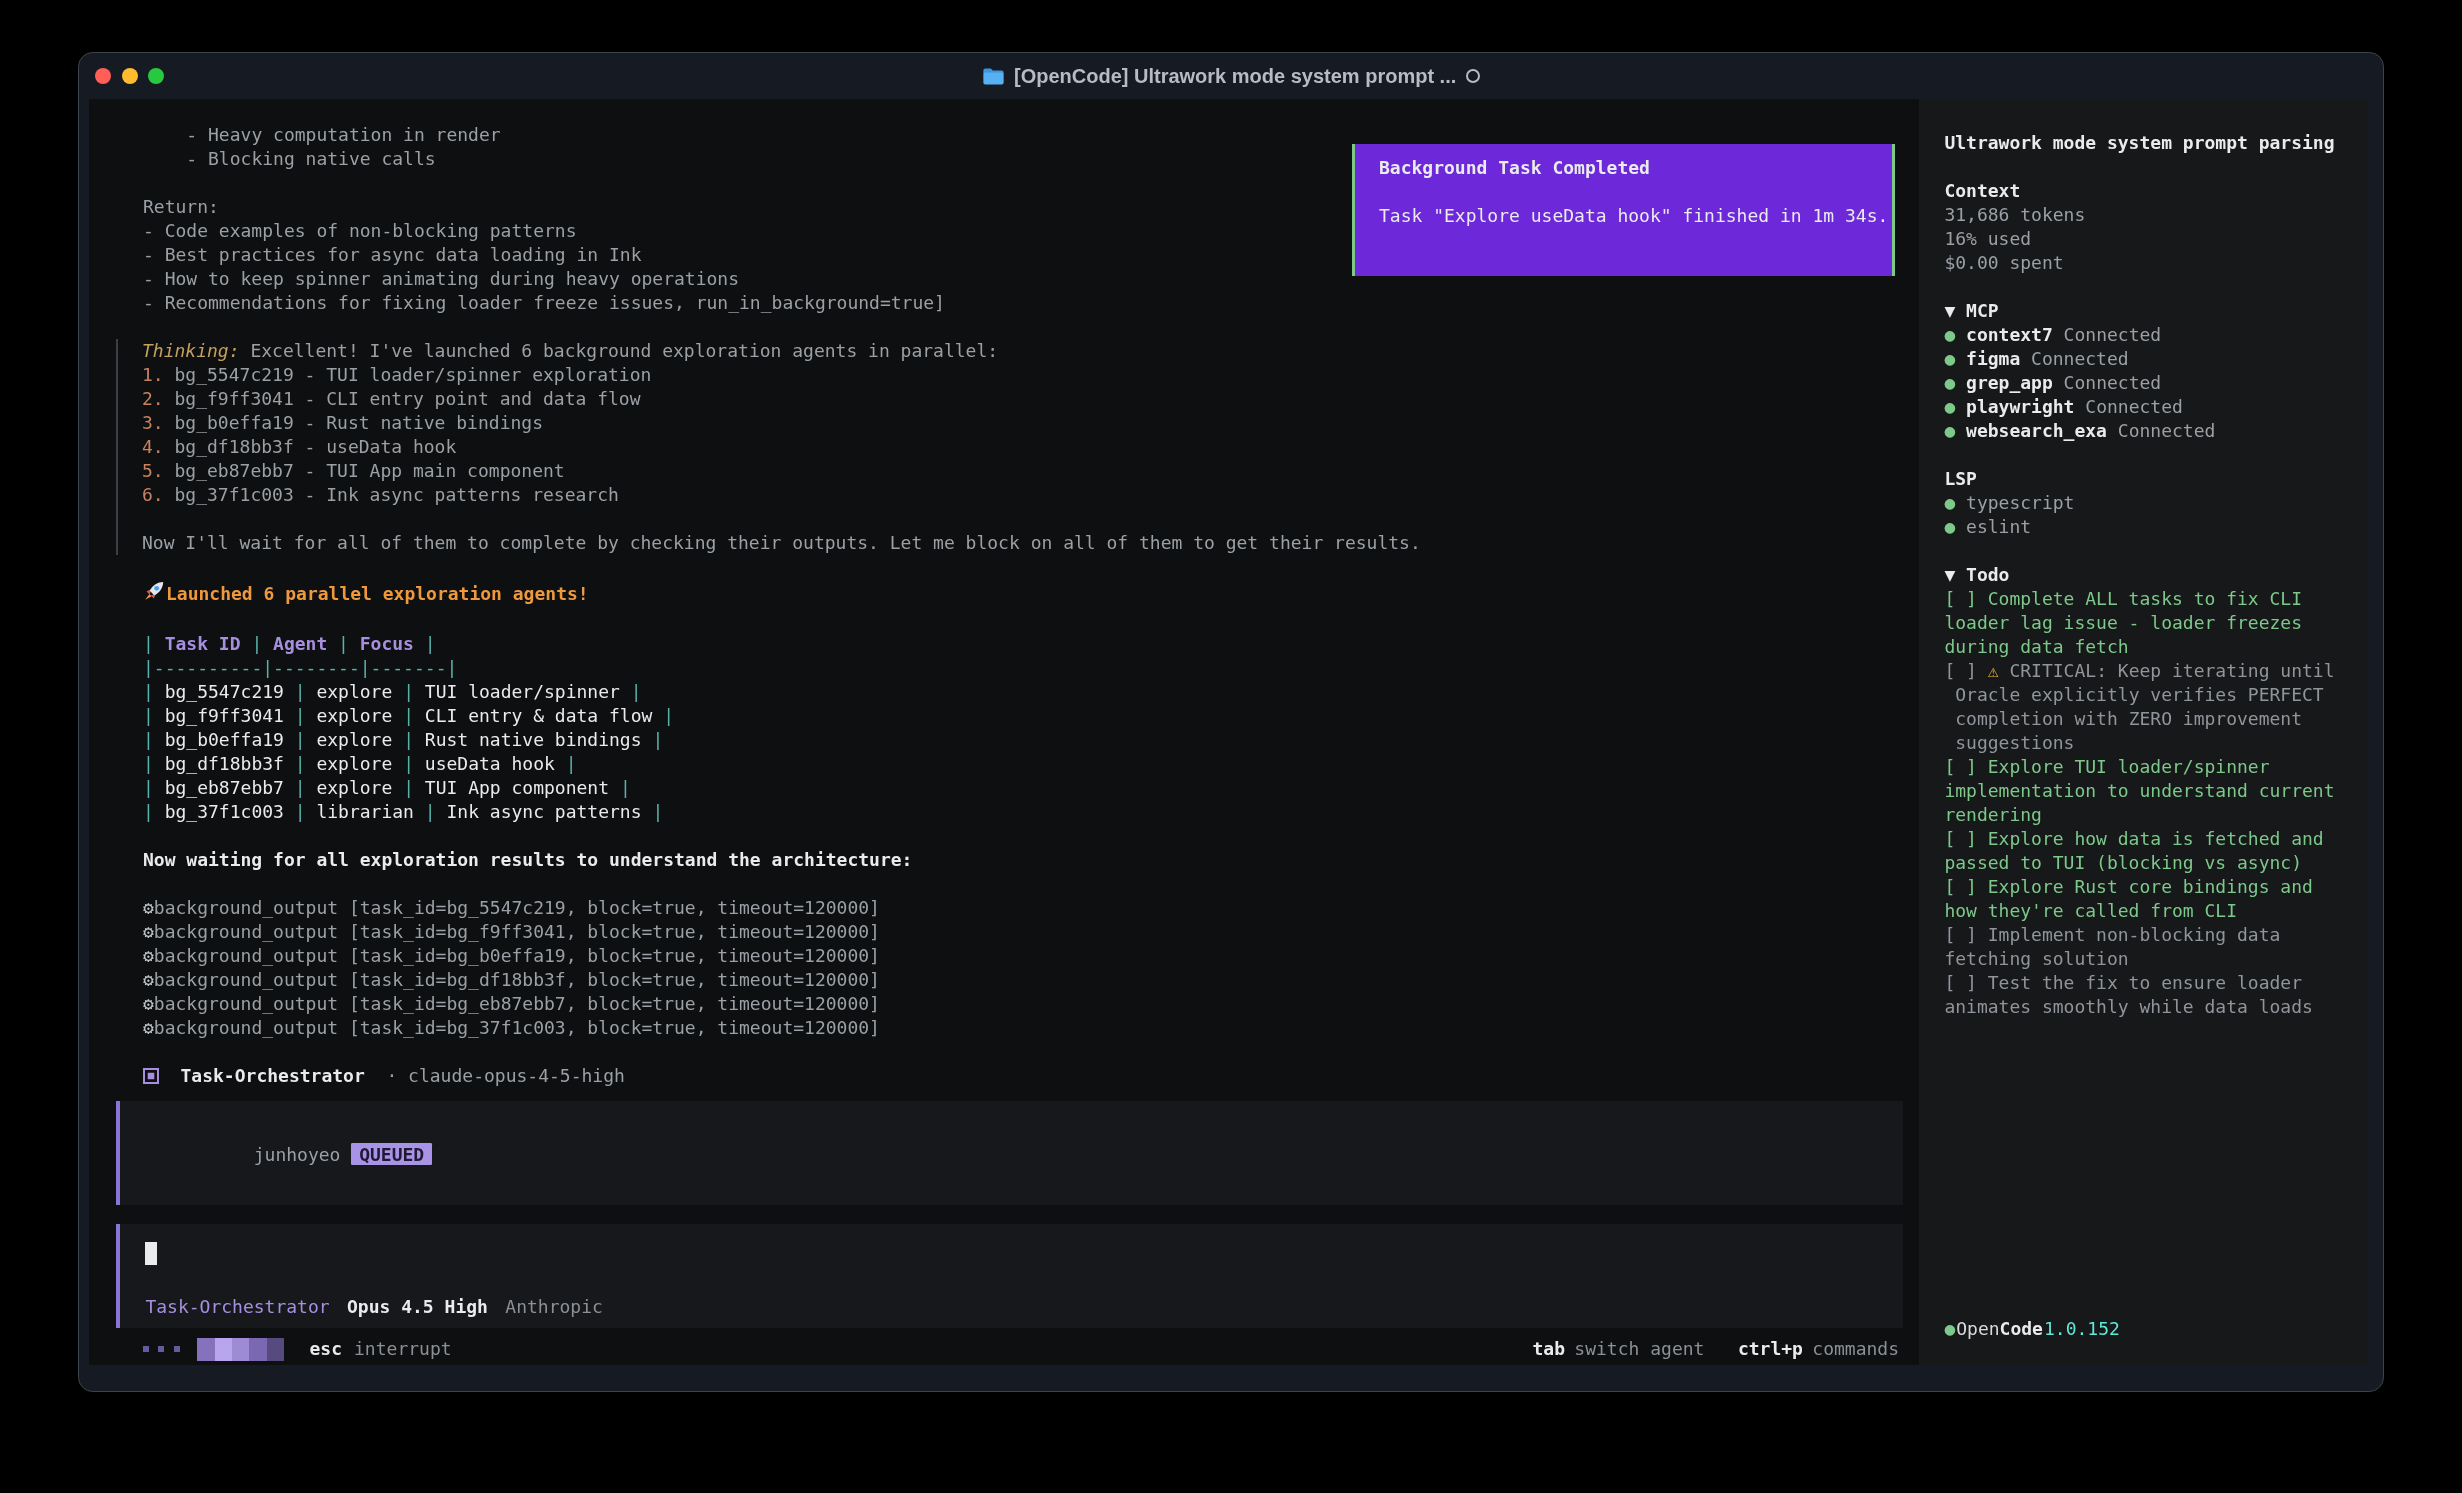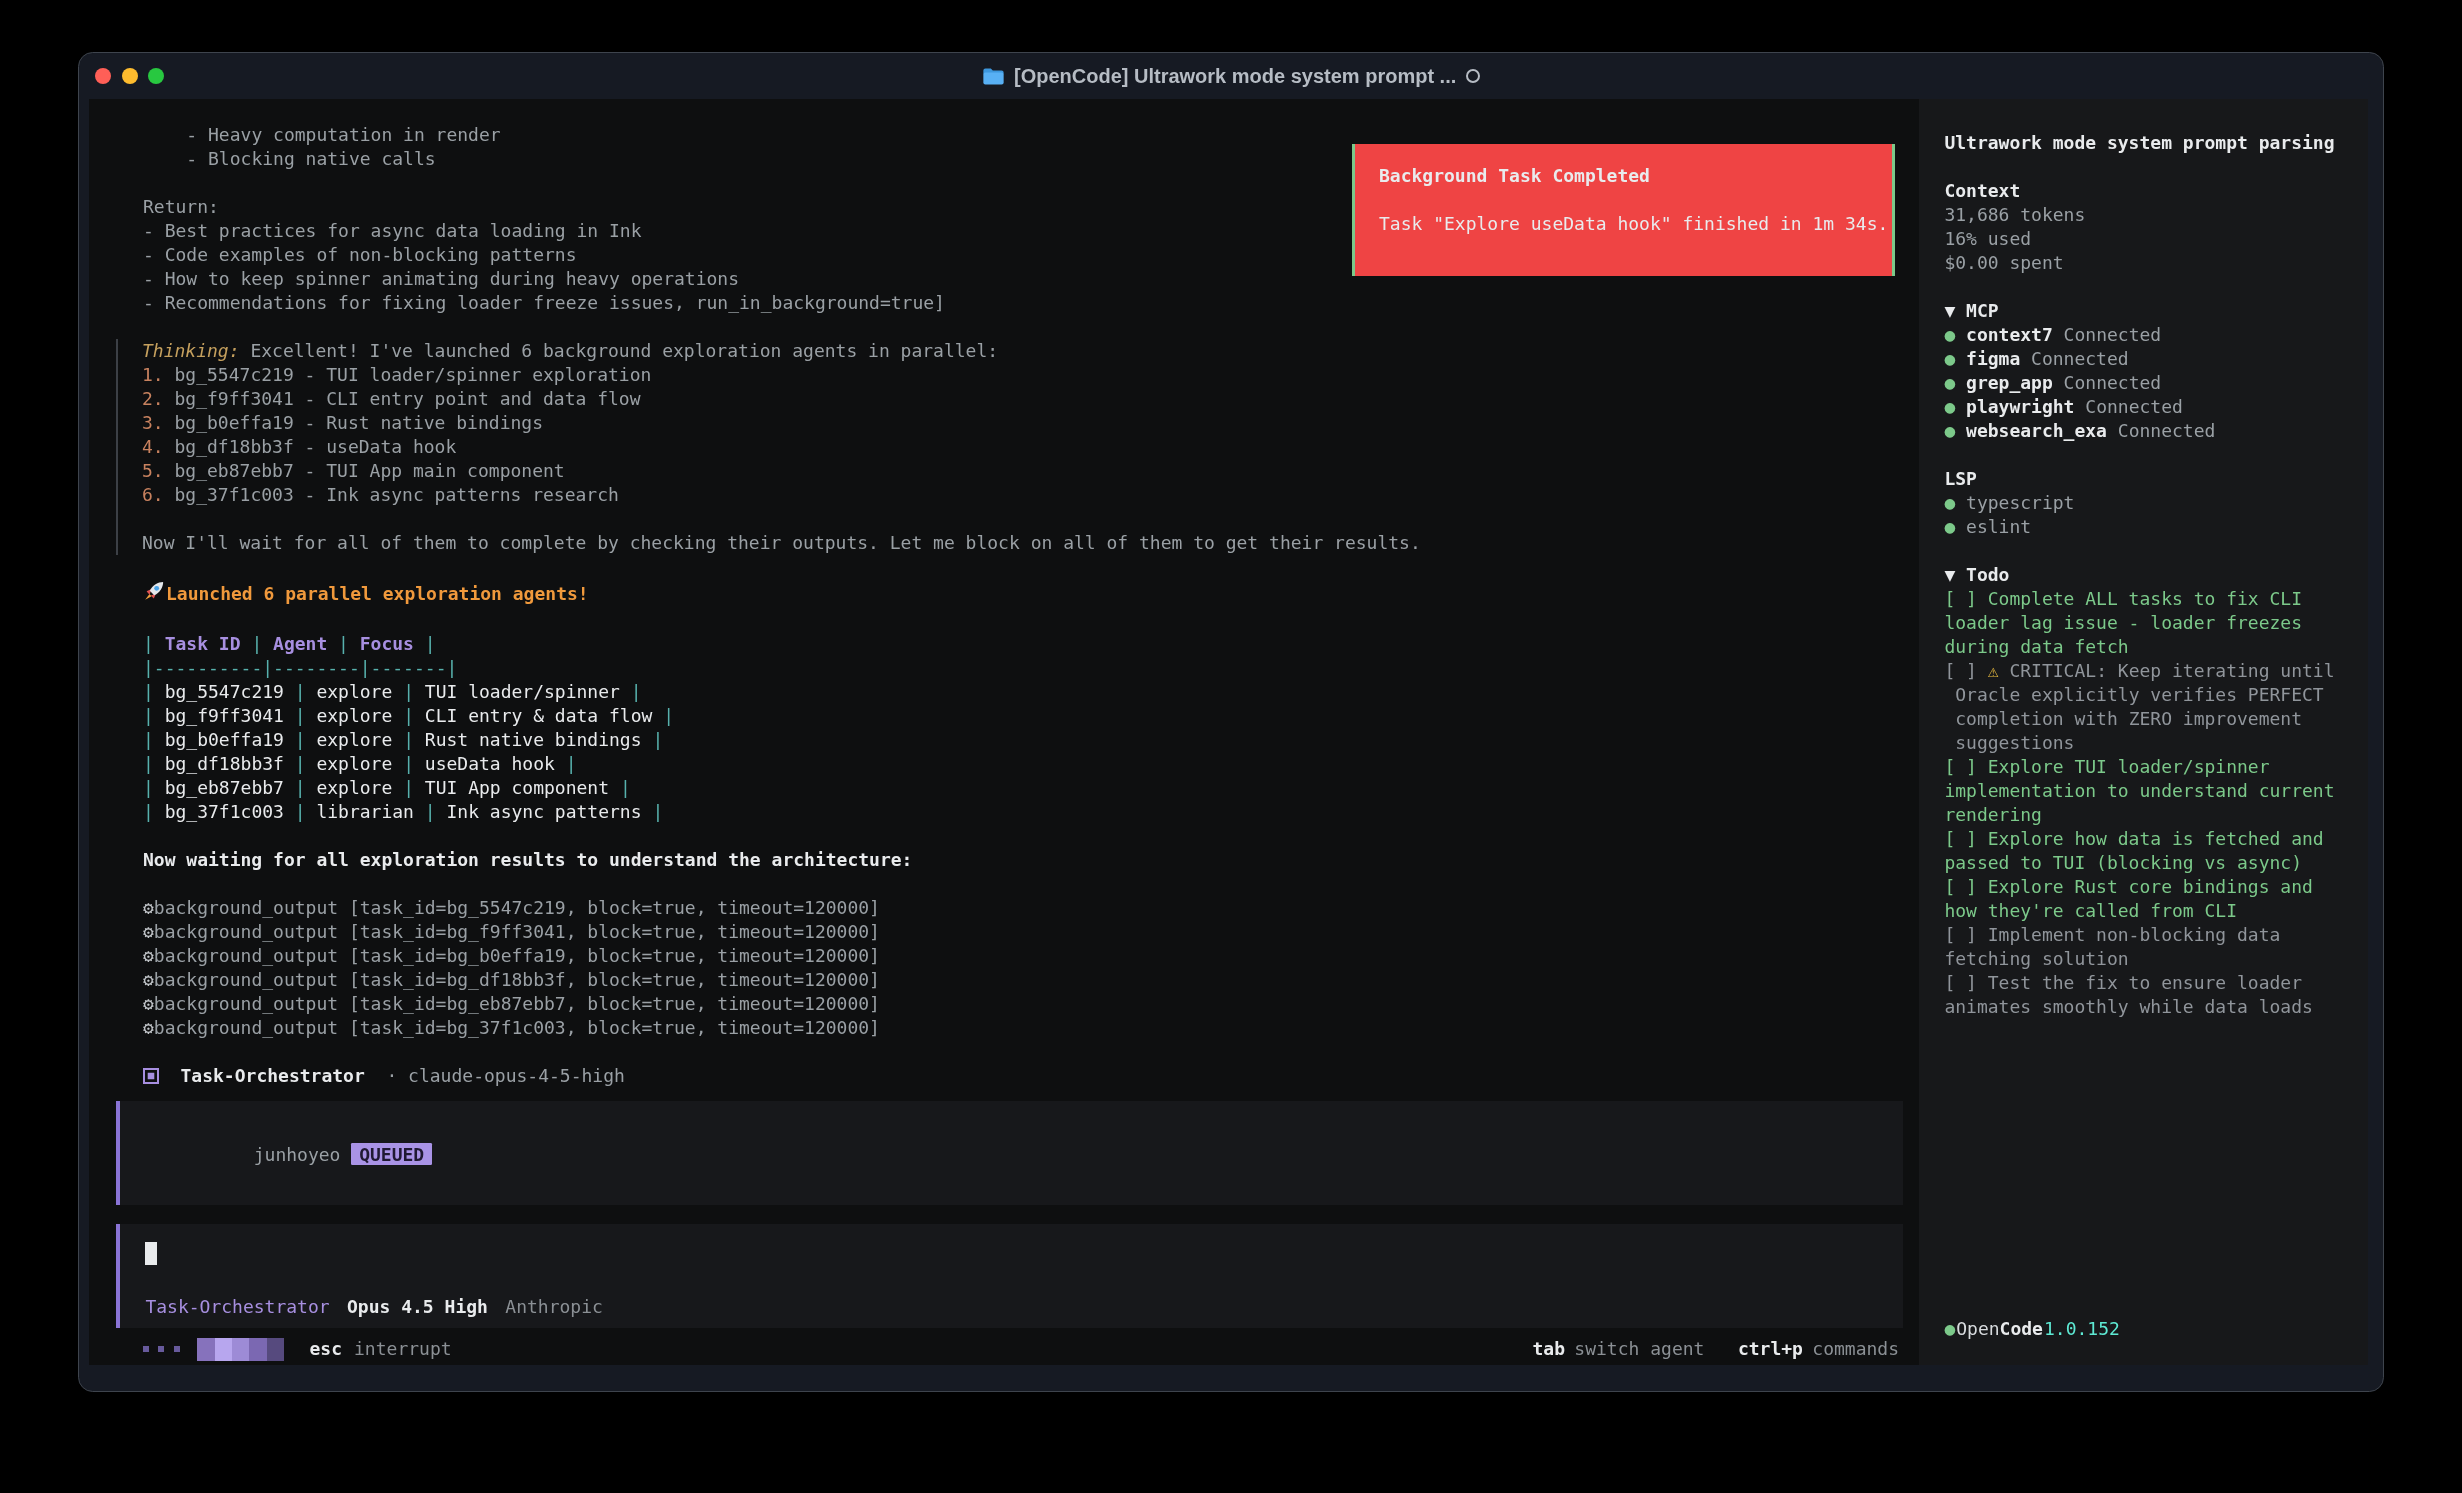--- a/index.html
+++ b/index.html
@@ -36,22 +36,22 @@
   .pipe{color:var(--accent-teal);}
   .th{color:var(--accent-purple);font-weight:bold;}
   .td{color:#e9ebed;}
   .gear{color:#c3c7cb;}
   .thinking-block{border-left:2.7px solid #3c4046;margin-left:-27px;padding-left:24px;}
   .launch-line{display:flex;align-items:center;gap:0;color:var(--accent-orange);font-weight:bold;}
   .agent-box{display:inline-block;width:12px;height:12px;border:2.7px solid var(--accent-purple);
     background:var(--accent-purple);box-shadow:inset 0 0 0 2.7px #0e0f10;vertical-align:-2px;margin-right:10.7px;}
   
   .toast{position:absolute;left:1263px;top:45px;width:543px;height:132px;box-sizing:border-box;
-    background:#ef4444;border-left:3.3px solid var(--accent-green);border-right:3.3px solid var(--accent-green);
-    padding:20px 0 0 24px;z-index:3;}
+    background:#6d28d9;border-left:3.3px solid var(--accent-green);border-right:3.3px solid var(--accent-green);
+    padding:12px 0 0 24px;z-index:3;}
   
   .msg-block{margin:13.4px 16px 0 27px;background:#17181b;border-left:4px solid var(--purple-border);
     padding:17.4px 0 14.7px 25.4px;}
   .badge{background:var(--badge-bg);color:var(--badge-text);font-weight:bold;padding:0.7px 8px;margin-left:10.7px;border-radius:1.3px;}
   
   .composer{margin:19px 16px 0 27px;height:104px;box-sizing:border-box;background:#17181b;
     border-left:4px solid var(--purple-border);padding:17.4px 0 9.4px 25.4px;
     display:flex;flex-direction:column;justify-content:space-between;}
   .cursor{width:12px;height:23px;background:#e9ebed;}
   .composer-footer{display:flex;align-items:baseline;gap:17.4px;}
@@ -107,22 +107,22 @@
 
   <div class="content">
 
     <div class="main-pane">
 
       <div class="transcript">
           <div class="tline dim">    - Heavy computation in render</div>
           <div class="tline dim">    - Blocking native calls</div>
           <div class="tline dim"></div>
           <div class="tline dim">Return:</div>
+          <div class="tline dim">- Code examples of non-blocking patterns</div>
           <div class="tline dim">- Best practices for async data loading in Ink</div>
-          <div class="tline dim">- Code examples of non-blocking patterns</div>
           <div class="tline dim">- How to keep spinner animating during heavy operations</div>
           <div class="tline dim">- Recommendations for fixing loader freeze issues, run_in_background=true]</div>
           <div class="tline"></div>
           <div class="thinking-block">
             <div class="tline"><span class="gold">Thinking:</span><span class="dim"> Excellent! I've launched 6 background exploration agents in parallel:</span></div>
             <div class="tline"><span class="salmon">1.</span><span class="dim"> bg_5547c219 - TUI loader/spinner exploration</span></div>
             <div class="tline"><span class="salmon">2.</span><span class="dim"> bg_f9ff3041 - CLI entry point and data flow</span></div>
             <div class="tline"><span class="salmon">3.</span><span class="dim"> bg_b0effa19 - Rust native bindings</span></div>
             <div class="tline"><span class="salmon">4.</span><span class="dim"> bg_df18bb3f - useData hook</span></div>
             <div class="tline"><span class="salmon">5.</span><span class="dim"> bg_eb87ebb7 - TUI App main component</span></div>

